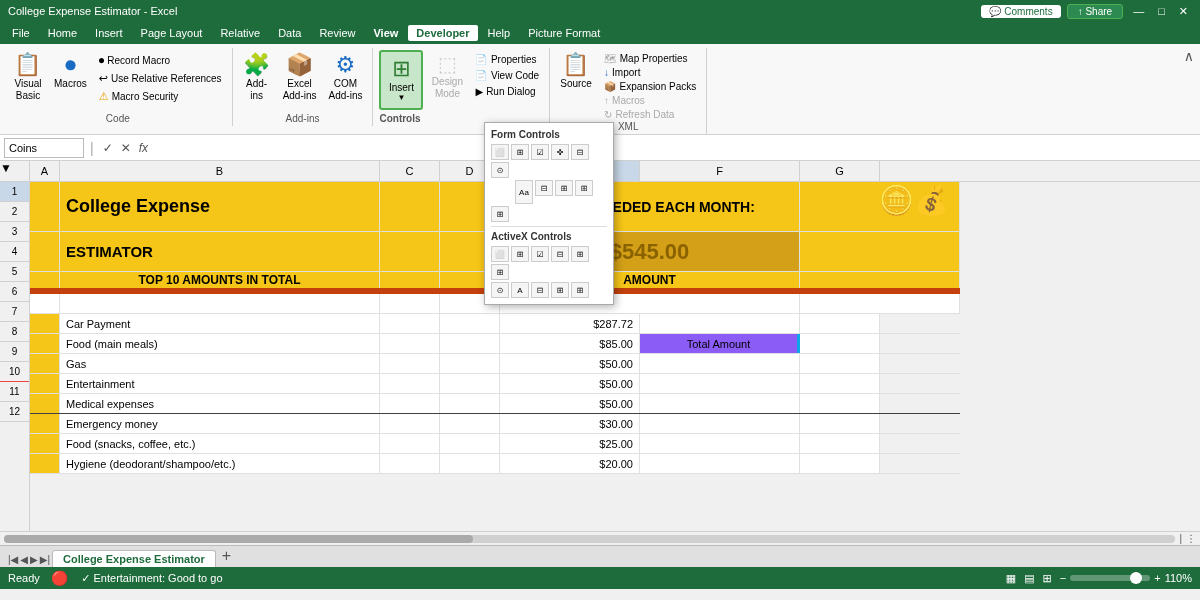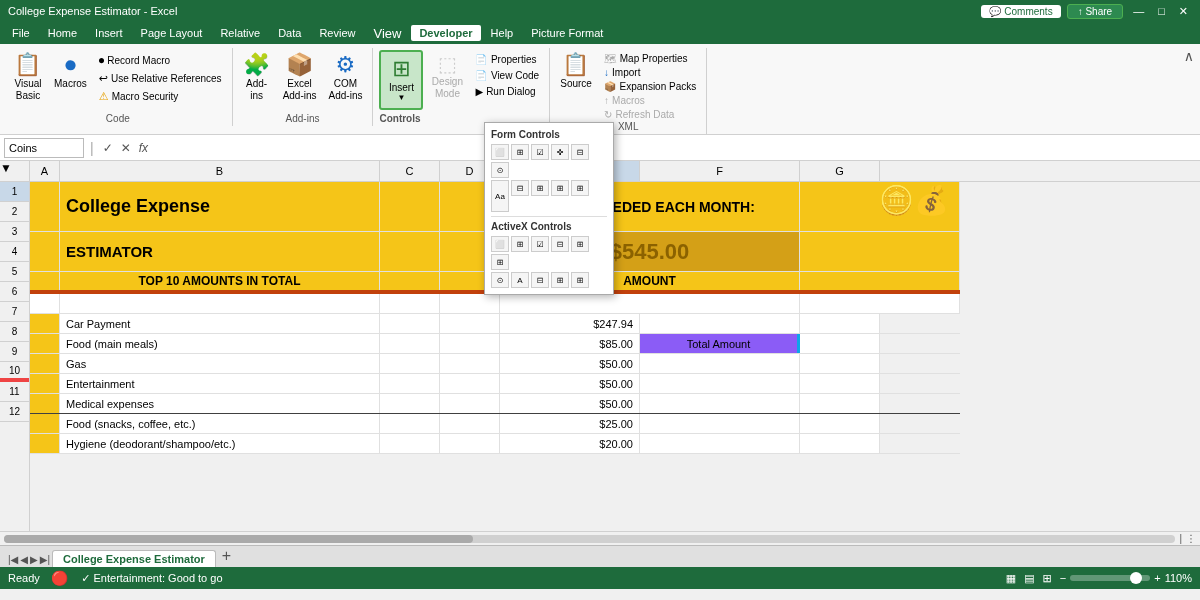--- a/index.html
+++ b/index.html
@@ -20,21 +20,21 @@
 </div>
 
 <div style="background:#1e6b3c; color:white; height:22px; display:flex; align-items:center; padding:0 4px; gap:2px;">
   <div style="padding:2px 8px; cursor:pointer; font-size:11px; border-radius:2px;">File</div>
   <div style="padding:2px 8px; cursor:pointer; font-size:11px; border-radius:2px;">Home</div>
   <div style="padding:2px 8px; cursor:pointer; font-size:11px; border-radius:2px;">Insert</div>
   <div style="padding:2px 8px; cursor:pointer; font-size:11px; border-radius:2px;">Page Layout</div>
   <div style="padding:2px 8px; cursor:pointer; font-size:11px; border-radius:2px;">Relative</div>
   <div style="padding:2px 8px; cursor:pointer; font-size:11px; border-radius:2px;">Data</div>
   <div style="padding:2px 8px; cursor:pointer; font-size:11px; border-radius:2px;">Review</div>
-  <div style="padding:2px 8px; cursor:pointer; font-size:13px; border-radius:2px;">View</div>
+  <div style="padding:2px 8px; cursor:pointer; font-size:11px; border-radius:2px;font-weight:bold;">View</div>
   <div style="padding:2px 8px; cursor:pointer; font-size:11px; border-radius:2px; background:white; color:#1e6b3c; font-weight:600;">Developer</div>
   <div style="padding:2px 8px; cursor:pointer; font-size:11px; border-radius:2px;">Help</div>
   <div style="padding:2px 8px; cursor:pointer; font-size:11px; border-radius:2px;">Picture Format</div>
 </div>
 
 <div style="background:#f8f8f8; border-bottom:1px solid #d0d0d0; padding:4px 4px 0 4px; display:flex; align-items:flex-start; min-height:88px; position:relative;">
 
   <div style="display:flex; flex-direction:column; border-right:1px solid #d0d0d0; padding:2px 6px; min-height:78px; justify-content:space-between;">
     <div style="display:flex; gap:4px; align-items:flex-start;">
 
@@ -157,21 +157,21 @@
   <div style="font-size:10px; color:#333; font-weight:600; margin-bottom:4px;">Form Controls</div>
   <div style="display:flex; gap:2px; margin-bottom:2px; flex-wrap:wrap;">
     <div style="width:18px;height:16px;border:1px solid #ccc;background:#f5f5f5;cursor:pointer;display:flex;align-items:center;justify-content:center;font-size:8px;">⬜</div>
     <div style="width:18px;height:16px;border:1px solid #ccc;background:#f5f5f5;cursor:pointer;display:flex;align-items:center;justify-content:center;font-size:8px;">⊞</div>
     <div style="width:18px;height:16px;border:1px solid #ccc;background:#f5f5f5;cursor:pointer;display:flex;align-items:center;justify-content:center;font-size:8px;">☑</div>
     <div style="width:18px;height:16px;border:1px solid #ccc;background:#f5f5f5;cursor:pointer;display:flex;align-items:center;justify-content:center;font-size:8px;">✜</div>
     <div style="width:18px;height:16px;border:1px solid #ccc;background:#f5f5f5;cursor:pointer;display:flex;align-items:center;justify-content:center;font-size:8px;">⊟</div>
     <div style="width:18px;height:16px;border:1px solid #ccc;background:#f5f5f5;cursor:pointer;display:flex;align-items:center;justify-content:center;font-size:8px;">⊙</div>
   </div>
   <div style="display:flex; gap:2px; margin-bottom:4px; flex-wrap:wrap;">
-    <div style="width:18px;height:32px;border:1px solid #ccc;background:#f5f5f5;cursor:pointer;display:flex;align-items:center;justify-content:center;font-size:8px;">Aa</div>
+    <div style="width:18px;height:24px;border:1px solid #ccc;background:#f5f5f5;cursor:pointer;display:flex;align-items:center;justify-content:center;font-size:8px;margin-left:24px;">Aa</div>
     <div style="width:18px;height:16px;border:1px solid #ccc;background:#f5f5f5;cursor:pointer;display:flex;align-items:center;justify-content:center;font-size:8px;">⊟</div>
     <div style="width:18px;height:16px;border:1px solid #ccc;background:#f5f5f5;cursor:pointer;display:flex;align-items:center;justify-content:center;font-size:8px;">⊞</div>
     <div style="width:18px;height:16px;border:1px solid #ccc;background:#f5f5f5;cursor:pointer;display:flex;align-items:center;justify-content:center;font-size:8px;">⊞</div>
     <div style="width:18px;height:16px;border:1px solid #ccc;background:#f5f5f5;cursor:pointer;display:flex;align-items:center;justify-content:center;font-size:8px;">⊞</div>
   </div>
   <div style="border-top:1px solid #ddd; margin:4px 0;"></div>
   <div style="font-size:10px; color:#333; font-weight:600; margin-bottom:4px;">ActiveX Controls</div>
   <div style="display:flex; gap:2px; margin-bottom:2px; flex-wrap:wrap;">
     <div style="width:18px;height:16px;border:1px solid #ccc;background:#f5f5f5;cursor:pointer;display:flex;align-items:center;justify-content:center;font-size:8px;">⬜</div>
     <div style="width:18px;height:16px;border:1px solid #ccc;background:#f5f5f5;cursor:pointer;display:flex;align-items:center;justify-content:center;font-size:8px;">⊞</div>
@@ -218,21 +218,21 @@
     <div style="display:flex; flex-direction:column; background:#f0f0f0; border-right:1px solid #d0d0d0; min-width:30px;">
       <div style="height:20px; border-bottom:1px solid #d0d0d0; display:flex; align-items:center; justify-content:center; font-size:10px; cursor:pointer; background:#c8d8e8;">1</div>
       <div style="height:20px; border-bottom:1px solid #d0d0d0; display:flex; align-items:center; justify-content:center; font-size:10px; cursor:pointer;">2</div>
       <div style="height:20px; border-bottom:1px solid #d0d0d0; display:flex; align-items:center; justify-content:center; font-size:10px; cursor:pointer;">3</div>
       <div style="height:20px; border-bottom:1px solid #d0d0d0; display:flex; align-items:center; justify-content:center; font-size:10px; cursor:pointer;">4</div>
       <div style="height:20px; border-bottom:1px solid #d0d0d0; display:flex; align-items:center; justify-content:center; font-size:10px; cursor:pointer;">5</div>
       <div style="height:20px; border-bottom:1px solid #d0d0d0; display:flex; align-items:center; justify-content:center; font-size:10px; cursor:pointer;">6</div>
       <div style="height:20px; border-bottom:1px solid #d0d0d0; display:flex; align-items:center; justify-content:center; font-size:10px; cursor:pointer;">7</div>
       <div style="height:20px; border-bottom:1px solid #d0d0d0; display:flex; align-items:center; justify-content:center; font-size:10px; cursor:pointer;">8</div>
       <div style="height:20px; border-bottom:1px solid #d0d0d0; display:flex; align-items:center; justify-content:center; font-size:10px; cursor:pointer;">9</div>
-      <div style="height:20px; border-bottom:4px solid #ef4444; display:flex; align-items:center; justify-content:center; font-size:10px; cursor:pointer;">10</div>
+      <div style="height:20px; border-bottom:1px solid #ef4444; display:flex; align-items:center; justify-content:center; font-size:10px; cursor:pointer;">10</div>
       <div style="height:20px; border-bottom:1px solid #d0d0d0; display:flex; align-items:center; justify-content:center; font-size:10px; cursor:pointer;">11</div>
       <div style="height:20px; border-bottom:1px solid #d0d0d0; display:flex; align-items:center; justify-content:center; font-size:10px; cursor:pointer;">12</div>
     </div>
 
     <div style="display:flex; flex-direction:column;">
 
       <div style="display:flex; border-bottom:1px solid #e0e0e0; min-height:50px;">
         <div style="width:30px; border-right:1px solid #e0e0e0; background:#f5c518;"></div>
         <div style="width:320px; border-right:1px solid #e0e0e0; background:#f5c518; display:flex; align-items:center; padding:0 6px; font-weight:bold; font-size:18px;">College Expense</div>
         <div style="width:60px; border-right:1px solid #e0e0e0; background:#f5c518;"></div>
@@ -246,21 +246,21 @@
 
       <div style="display:flex; border-bottom:1px solid #e0e0e0; min-height:40px;">
         <div style="width:30px; border-right:1px solid #e0e0e0; background:#f5c518;"></div>
         <div style="width:320px; border-right:1px solid #e0e0e0; background:#f5c518; display:flex; align-items:center; padding:0 6px; font-weight:bold; font-size:15px;">ESTIMATOR</div>
         <div style="width:60px; border-right:1px solid #e0e0e0; background:#f5c518;"></div>
         <div style="width:60px; border-right:1px solid #e0e0e0; background:#f5c518;"></div>
         <div style="width:300px; border-right:1px solid #e0e0e0; background:#d4a017; display:flex; align-items:center; justify-content:center; font-weight:bold; font-size:22px; color:#8b6200;">$545.00</div>
         <div style="width:160px; border-right:1px solid #e0e0e0; background:#f5c518;"></div>
       </div>
 
-      <div style="display:flex; border-bottom:4px solid #c2410c; min-height:22px;">
+      <div style="display:flex; border-bottom:6px solid #c2410c; min-height:22px;">
         <div style="width:30px; border-right:1px solid #e0e0e0; background:#f5c518;"></div>
         <div style="width:320px; border-right:1px solid #e0e0e0; background:#f5c518; display:flex; align-items:center; justify-content:center; font-weight:bold; font-size:12px;">TOP 10 AMOUNTS IN TOTAL</div>
         <div style="width:60px; border-right:1px solid #e0e0e0; background:#f5c518;"></div>
         <div style="width:60px; border-right:1px solid #e0e0e0; background:#f5c518;"></div>
         <div style="width:300px; border-right:1px solid #e0e0e0; background:#f5c518; display:flex; align-items:center; justify-content:center; font-weight:bold; font-size:12px;">AMOUNT</div>
         <div style="width:160px; border-right:1px solid #e0e0e0; background:#f5c518;"></div>
       </div>
 
       <div style="display:flex; border-bottom:1px solid #e0e0e0; min-height:20px;">
         <div style="width:30px; border-right:1px solid #e0e0e0; background:white;"></div>
@@ -269,21 +269,21 @@
         <div style="width:60px; border-right:1px solid #e0e0e0; background:white;"></div>
         <div style="width:300px; border-right:1px solid #e0e0e0; background:white;"></div>
         <div style="width:160px; border-right:1px solid #e0e0e0; background:white;"></div>
       </div>
 
       <div style="display:flex; border-bottom:1px solid #e0e0e0; min-height:20px;">
         <div style="width:30px; border-right:1px solid #e0e0e0; background:#f5c518;"></div>
         <div style="width:320px; border-right:1px solid #e0e0e0; background:white; display:flex; align-items:center; padding:0 6px; font-size:11px;">Car Payment</div>
         <div style="width:60px; border-right:1px solid #e0e0e0; background:white;"></div>
         <div style="width:60px; border-right:1px solid #e0e0e0; background:white;"></div>
-        <div style="width:140px; border-right:1px solid #e0e0e0; background:white; display:flex; align-items:center; justify-content:flex-end; padding:0 6px; font-size:11px;">$247.94</div>
+        <div style="width:140px; border-right:1px solid #e0e0e0; background:white; display:flex; align-items:center; justify-content:flex-end; padding:0 6px; font-size:11px;">$287.72</div>
         <div style="width:160px; border-right:1px solid #e0e0e0; background:white;"></div>
         <div style="width:80px; border-right:1px solid #e0e0e0; background:white;"></div>
       </div>
 
       <div style="display:flex; border-bottom:1px solid #e0e0e0; min-height:20px;">
         <div style="width:30px; border-right:1px solid #e0e0e0; background:#f5c518;"></div>
         <div style="width:320px; border-right:1px solid #e0e0e0; background:white; display:flex; align-items:center; padding:0 6px; font-size:11px;">Food (main meals)</div>
         <div style="width:60px; border-right:1px solid #e0e0e0; background:white;"></div>
         <div style="width:60px; border-right:1px solid #e0e0e0; background:white;"></div>
         <div style="width:140px; border-right:1px solid #e0e0e0; background:white; display:flex; align-items:center; justify-content:flex-end; padding:0 6px; font-size:11px;">$85.00</div>
@@ -314,20 +314,29 @@
       <div style="display:flex; border-bottom:1px solid #404040; min-height:20px;">
         <div style="width:30px; border-right:1px solid #e0e0e0; background:#f5c518;"></div>
         <div style="width:320px; border-right:1px solid #e0e0e0; background:white; display:flex; align-items:center; padding:0 6px; font-size:11px;">Medical expenses</div>
         <div style="width:60px; border-right:1px solid #e0e0e0; background:white;"></div>
         <div style="width:60px; border-right:1px solid #e0e0e0; background:white;"></div>
         <div style="width:140px; border-right:1px solid #e0e0e0; background:white; display:flex; align-items:center; justify-content:flex-end; padding:0 6px; font-size:11px;">$50.00</div>
         <div style="width:160px; border-right:1px solid #e0e0e0; background:white;"></div>
         <div style="width:80px; border-right:1px solid #e0e0e0; background:white;"></div>
       </div>
 
+      <div style="display:flex; border-bottom:1px solid #e0e0e0; min-height:20px;">
+        <div style="width:30px; border-right:1px solid #e0e0e0; background:#f5c518;"></div>
+        <div style="width:320px; border-right:1px solid #e0e0e0; background:white; display:flex; align-items:center; padding:0 6px; font-size:11px;">Emergency money</div>
+        <div style="width:60px; border-right:1px solid #e0e0e0; background:white;"></div>
+        <div style="width:60px; border-right:1px solid #e0e0e0; background:white;"></div>
+        <div style="width:140px; border-right:1px solid #e0e0e0; background:white; display:flex; align-items:center; justify-content:flex-end; padding:0 6px; font-size:11px;">$30.00</div>
+        <div style="width:160px; border-right:1px solid #e0e0e0; background:white;"></div>
+        <div style="width:80px; border-right:1px solid #e0e0e0; background:white;"></div>
+      </div>
 
       <div style="display:flex; border-bottom:1px solid #e0e0e0; min-height:20px;">
         <div style="width:30px; border-right:1px solid #e0e0e0; background:#f5c518;"></div>
         <div style="width:320px; border-right:1px solid #e0e0e0; background:white; display:flex; align-items:center; padding:0 6px; font-size:11px;">Food (snacks, coffee, etc.)</div>
         <div style="width:60px; border-right:1px solid #e0e0e0; background:white;"></div>
         <div style="width:60px; border-right:1px solid #e0e0e0; background:white;"></div>
         <div style="width:140px; border-right:1px solid #e0e0e0; background:white; display:flex; align-items:center; justify-content:flex-end; padding:0 6px; font-size:11px;">$25.00</div>
         <div style="width:160px; border-right:1px solid #e0e0e0; background:white;"></div>
         <div style="width:80px; border-right:1px solid #e0e0e0; background:white;"></div>
       </div>

